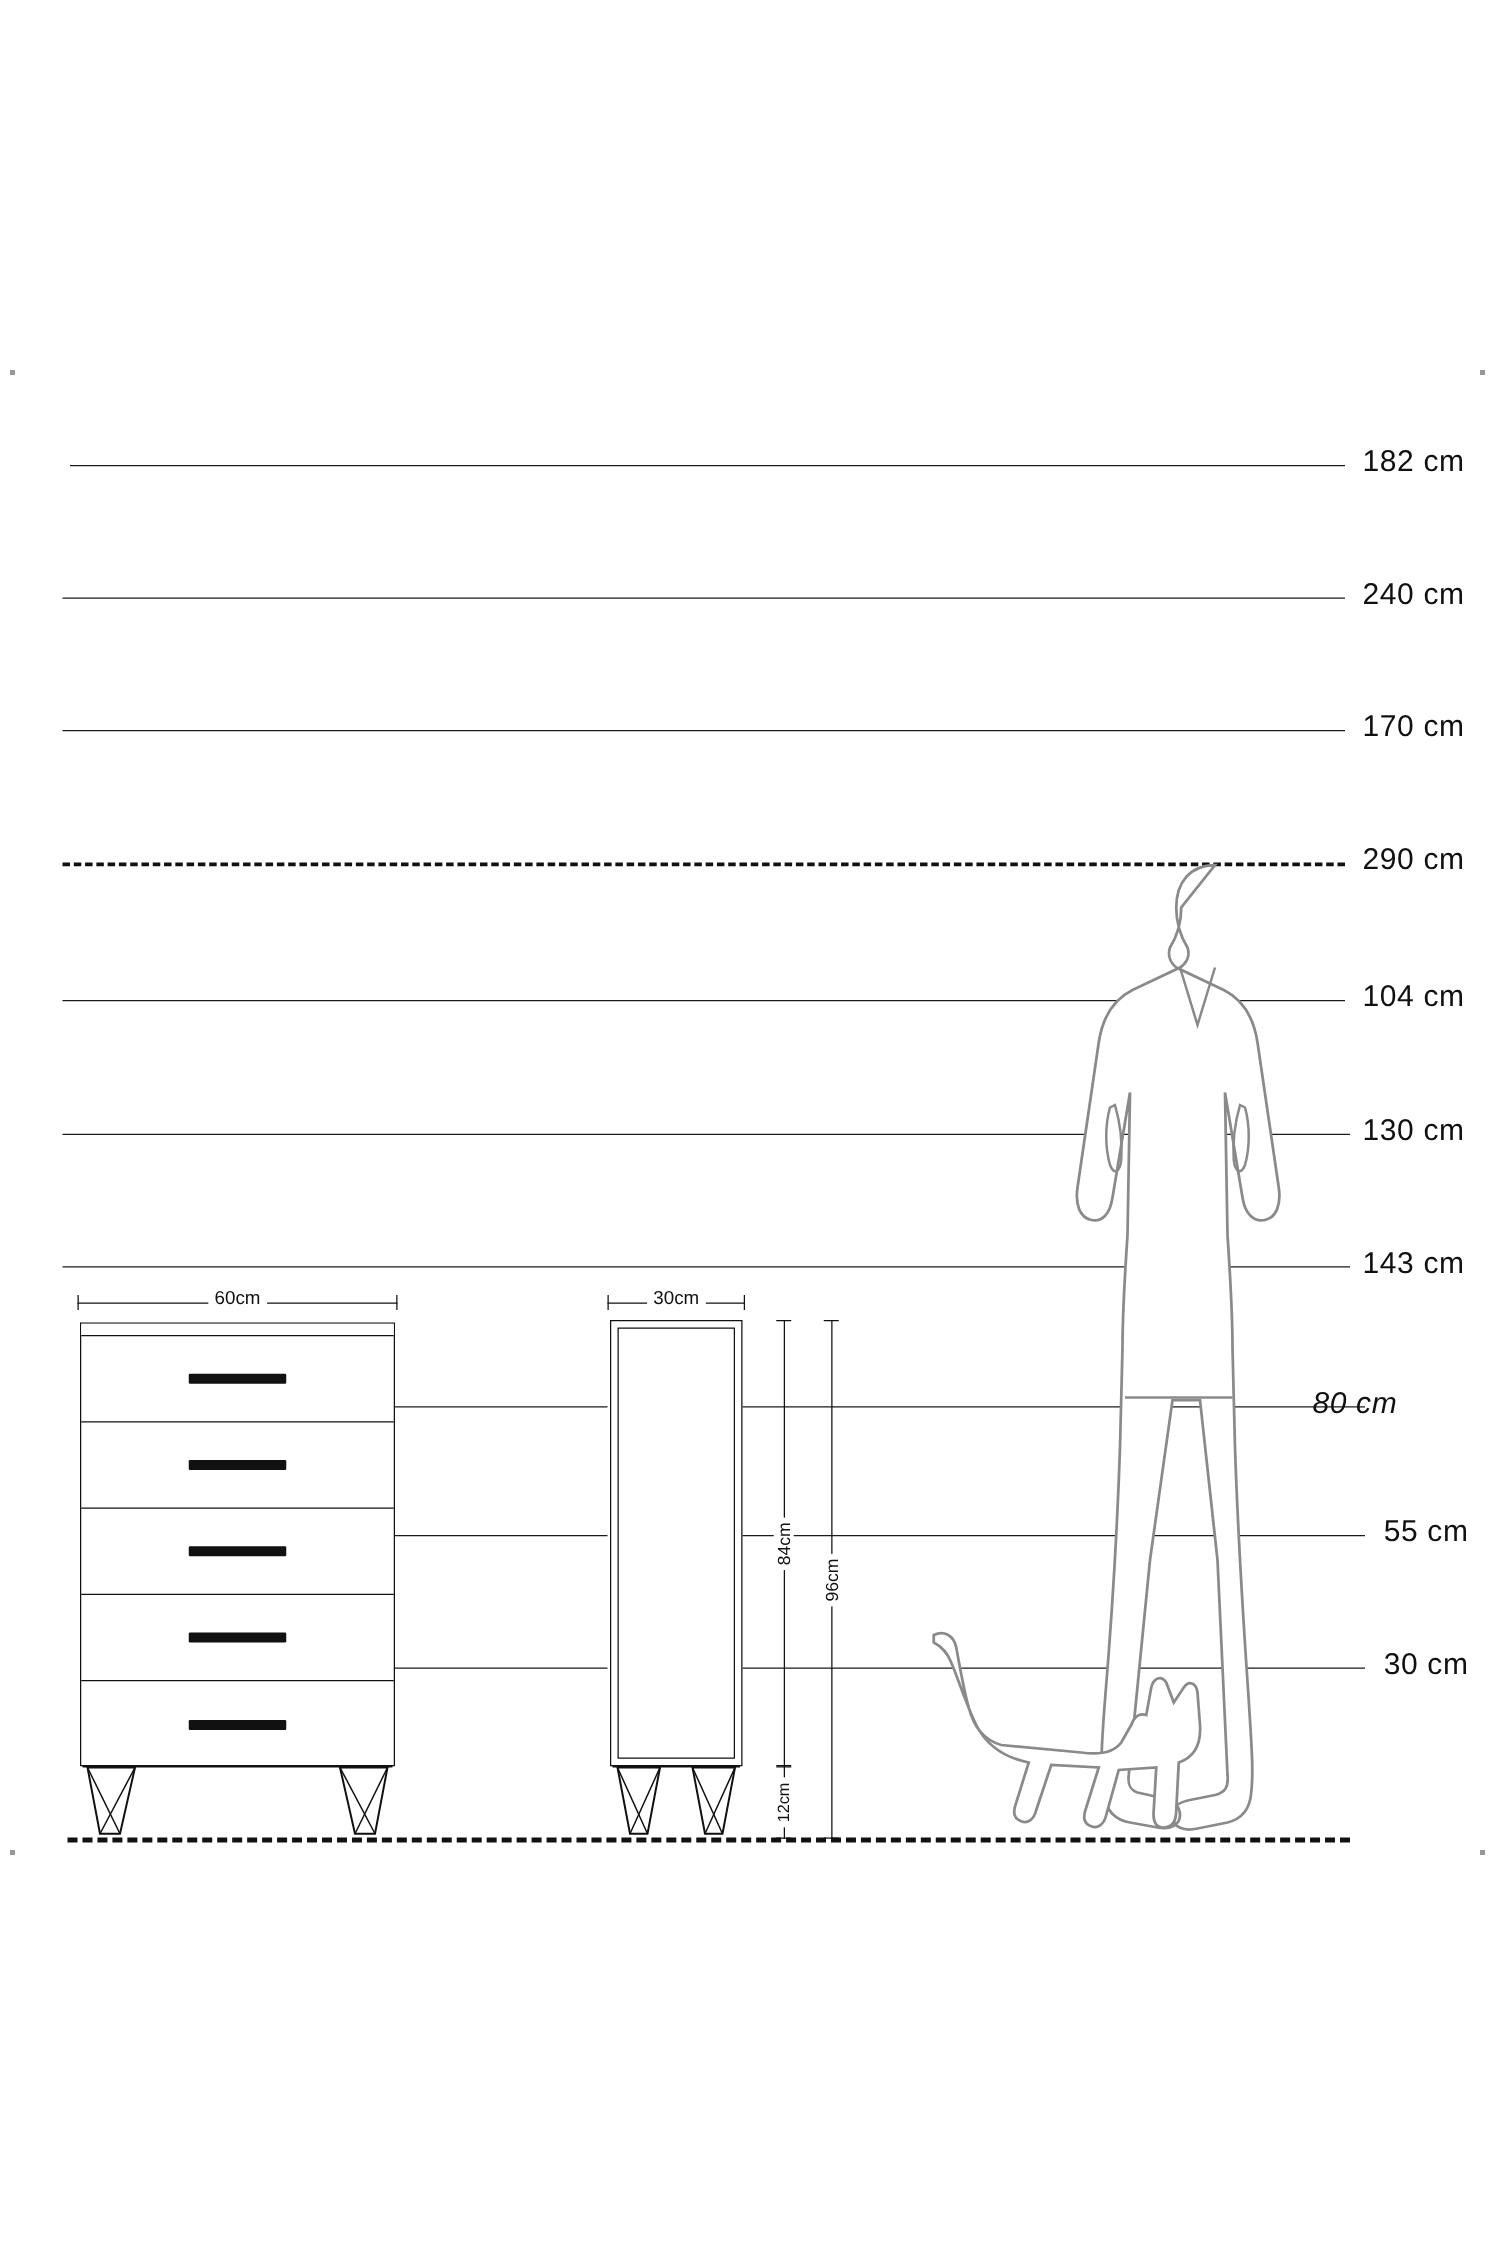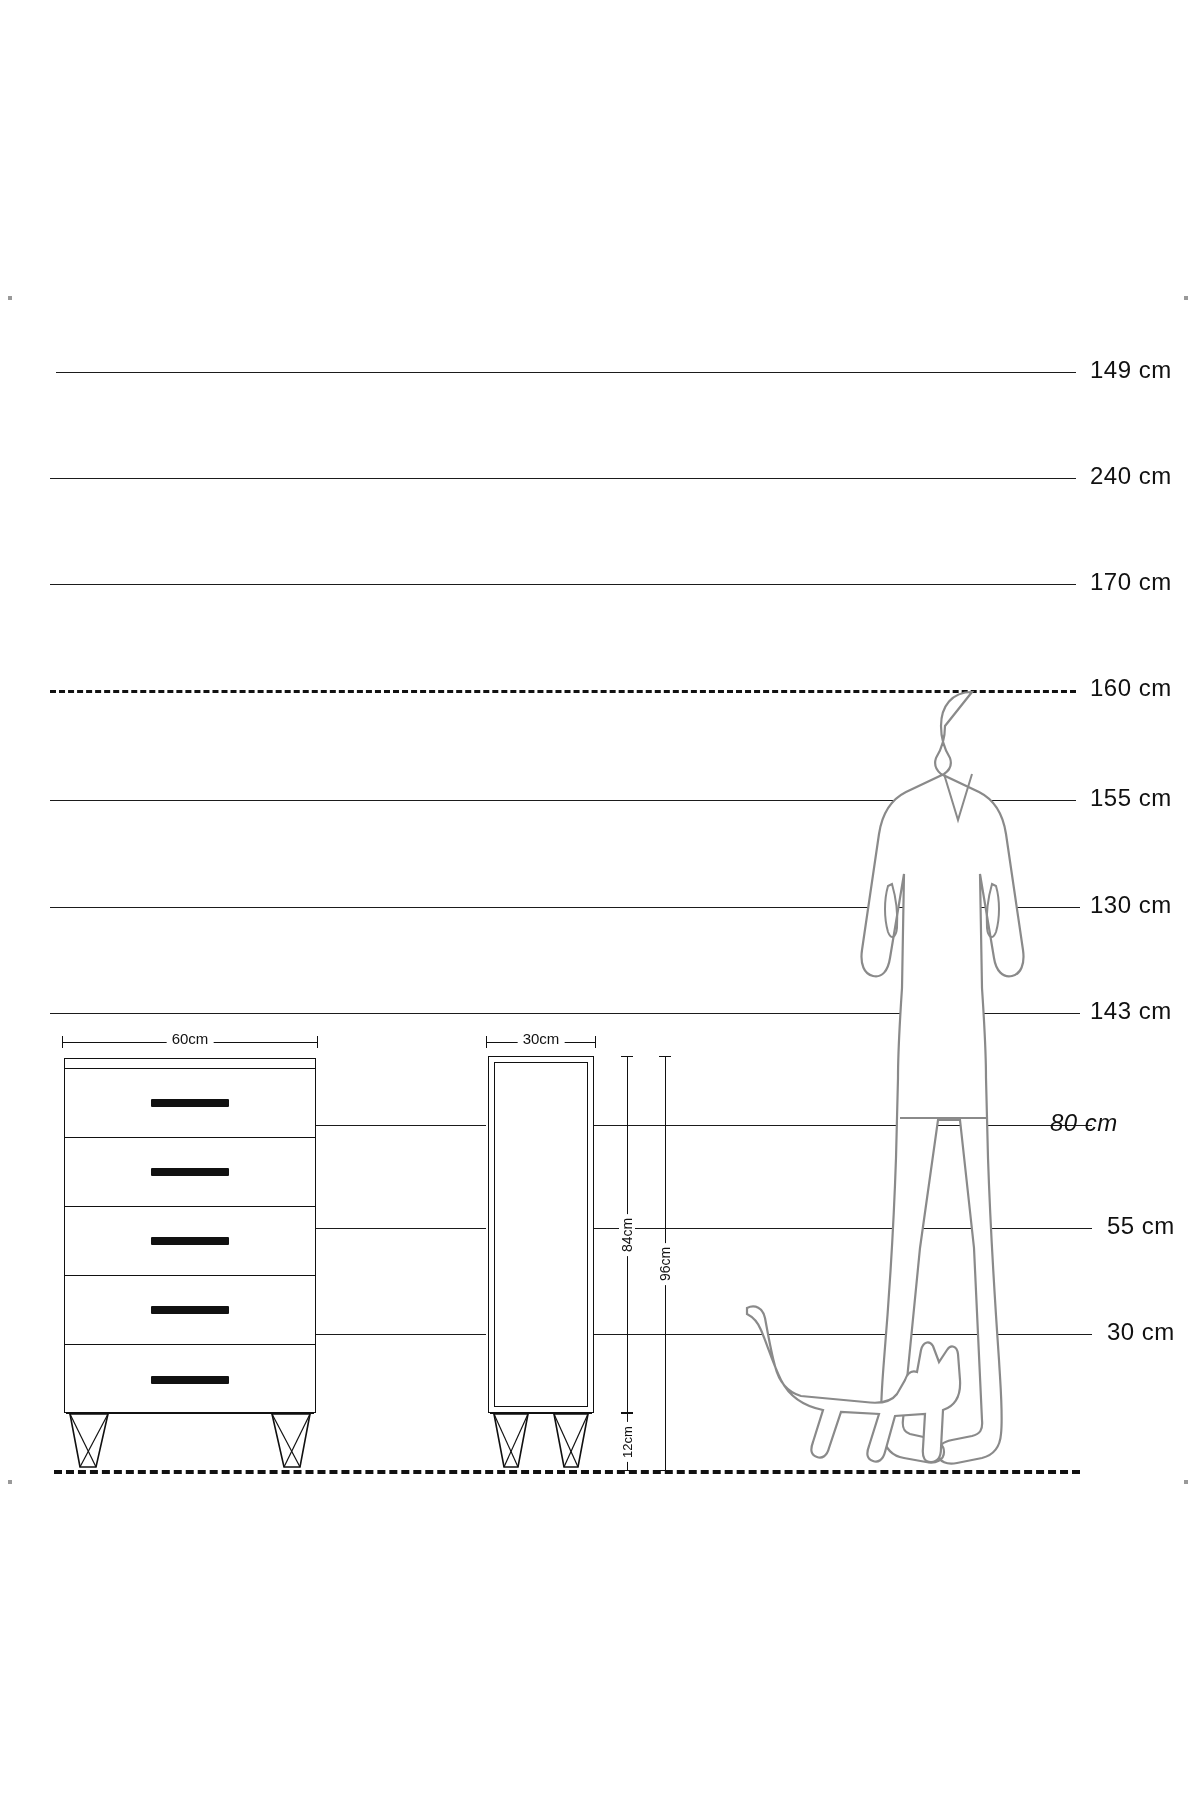--- a/index.html
+++ b/index.html
@@ -174,33 +174,33 @@
 <body>
 
 <div id="stage">
 
   <div class="corner-dot" style="left:8px; top:296px;"></div>
   <div class="corner-dot" style="left:1184px; top:296px;"></div>
   <div class="corner-dot" style="left:8px; top:1480px;"></div>
   <div class="corner-dot" style="left:1184px; top:1480px;"></div>
 
   <div class="scale-line" style="left:56px; top:372px; width:1020px;"></div>
-  <div class="scale-label" style="left:1090px; top:356px;">149 cm</div>
+  <div class="scale-label" style="left:1090px; top:356px;">182 cm</div>
 
   <div class="scale-line" style="left:50px; top:478px; width:1026px;"></div>
   <div class="scale-label" style="left:1090px; top:462px;">240 cm</div>
 
   <div class="scale-line" style="left:50px; top:584px; width:1026px;"></div>
   <div class="scale-label" style="left:1090px; top:568px;">170 cm</div>
 
   <div class="scale-line dashed" style="left:50px; top:690px; width:1026px;"></div>
-  <div class="scale-label" style="left:1090px; top:674px;">160 cm</div>
+  <div class="scale-label" style="left:1090px; top:674px;">290 cm</div>
 
   <div class="scale-line" style="left:50px; top:800px; width:1026px;"></div>
-  <div class="scale-label" style="left:1090px; top:784px;">155 cm</div>
+  <div class="scale-label" style="left:1090px; top:784px;">104 cm</div>
 
   <div class="scale-line" style="left:50px; top:907px; width:1030px;"></div>
   <div class="scale-label" style="left:1090px; top:891px;text-align:right;">130 cm</div>
 
   <div class="scale-line" style="left:50px; top:1013px; width:1030px;"></div>
   <div class="scale-label" style="left:1090px; top:997px;">143 cm</div>
 
   <div class="scale-line" style="left:316px; top:1125px; width:170px;"></div>
   <div class="scale-line" style="left:592px; top:1125px; width:500px;"></div>
   <div class="scale-label" style="left:1050px; top:1109px;font-style:italic;">80 cm</div>

